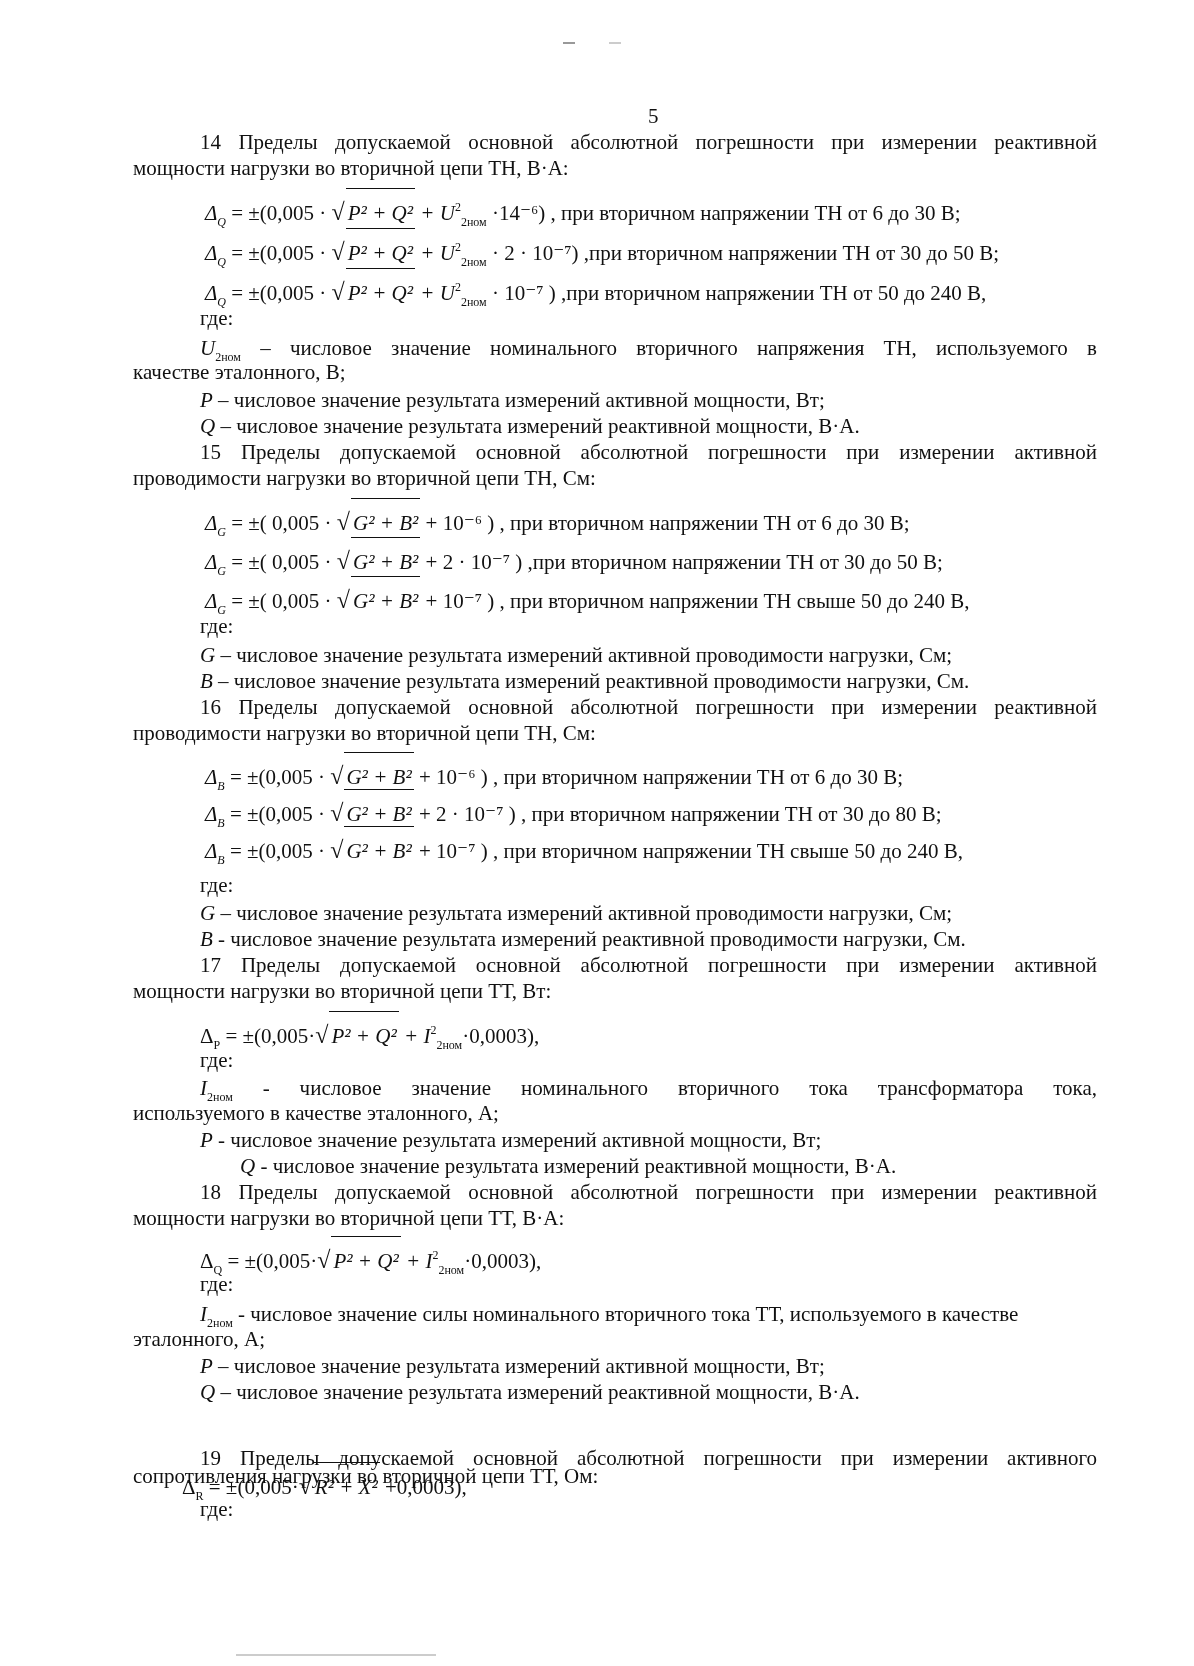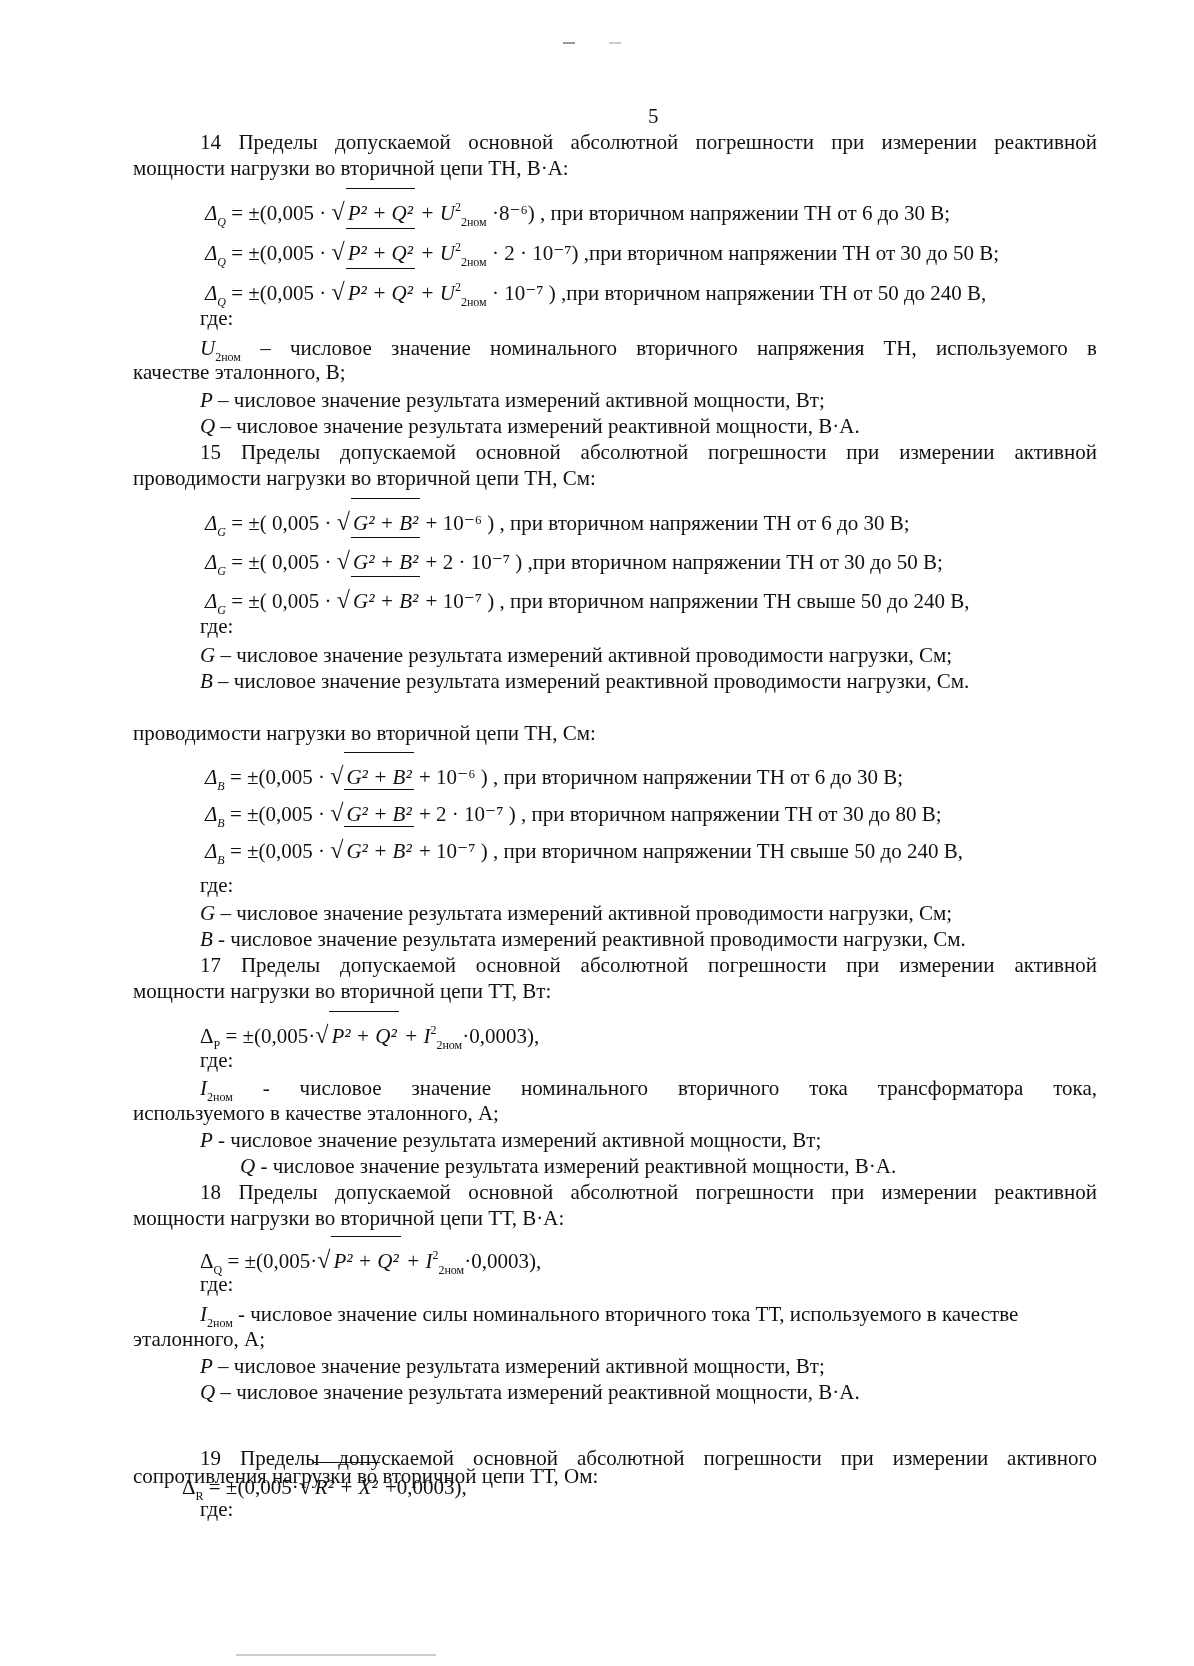--- a/index.html
+++ b/index.html
@@ -29,21 +29,21 @@
   <div class="line" style="left:648px;top:104px;">5</div>
 
   <div class="line just" style="left:200px;top:130px;width:897px;">14 Пределы допускаемой основной абсолютной погрешности при измерении реактивной</div>
   <div class="line" style="left:133px;top:156px;">мощности нагрузки во вторичной цепи ТН, В·А:</div>
 
   <div class="line formula" style="left:205px;top:188px;">
     <span class="sym">Δ</span><span class="sub sym">Q</span>
     <span>= ±(0,005 ·</span>
     <span class="rad">√</span><span class="sqrt sym">P² + Q²</span>
     <span class="sym">+ U</span><span class="sup">2</span><span class="sub">2ном</span>
-    <span>·8⁻⁶)</span>
+    <span>·14⁻⁶)</span>
     <span>, при вторичном напряжении ТН от 6 до 30 В;</span>
   </div>
   <div class="line formula" style="left:205px;top:228px;">
     <span class="sym">Δ</span><span class="sub sym">Q</span>
     <span>= ±(0,005 ·</span>
     <span class="rad">√</span><span class="sqrt sym">P² + Q²</span>
     <span class="sym">+ U</span><span class="sup">2</span><span class="sub">2ном</span>
     <span>· 2 · 10⁻⁷)</span>
     <span>,при вторичном напряжении ТН от 30 до 50 В;</span>
   </div>
@@ -99,20 +99,21 @@
   <div class="line" style="left:200px;top:614px;">где:</div>
   <div class="line" style="left:200px;top:643px;">
     <span class="sym">G</span>
     <span>– числовое значение результата измерений активной проводимости нагрузки, См;</span>
   </div>
   <div class="line" style="left:200px;top:669px;">
     <span class="sym">B</span>
     <span>– числовое значение результата измерений реактивной проводимости нагрузки, См.</span>
   </div>
 
+  <div class="line just" style="left:200px;top:695px;width:897px;">16 Пределы допускаемой основной абсолютной погрешности при измерении реактивной</div>
   <div class="line" style="left:133px;top:721px;">проводимости нагрузки во вторичной цепи ТН, См:</div>
 
   <div class="line formula" style="left:205px;top:752px;">
     <span class="sym">Δ</span><span class="sub sym">B</span>
     <span>= ±(0,005 ·</span>
     <span class="rad">√</span><span class="sqrt sym">G² + B²</span>
     <span>+ 10⁻⁶ )</span>
     <span>, при вторичном напряжении ТН от 6 до 30 В;</span>
   </div>
   <div class="line formula" style="left:205px;top:789px;">

